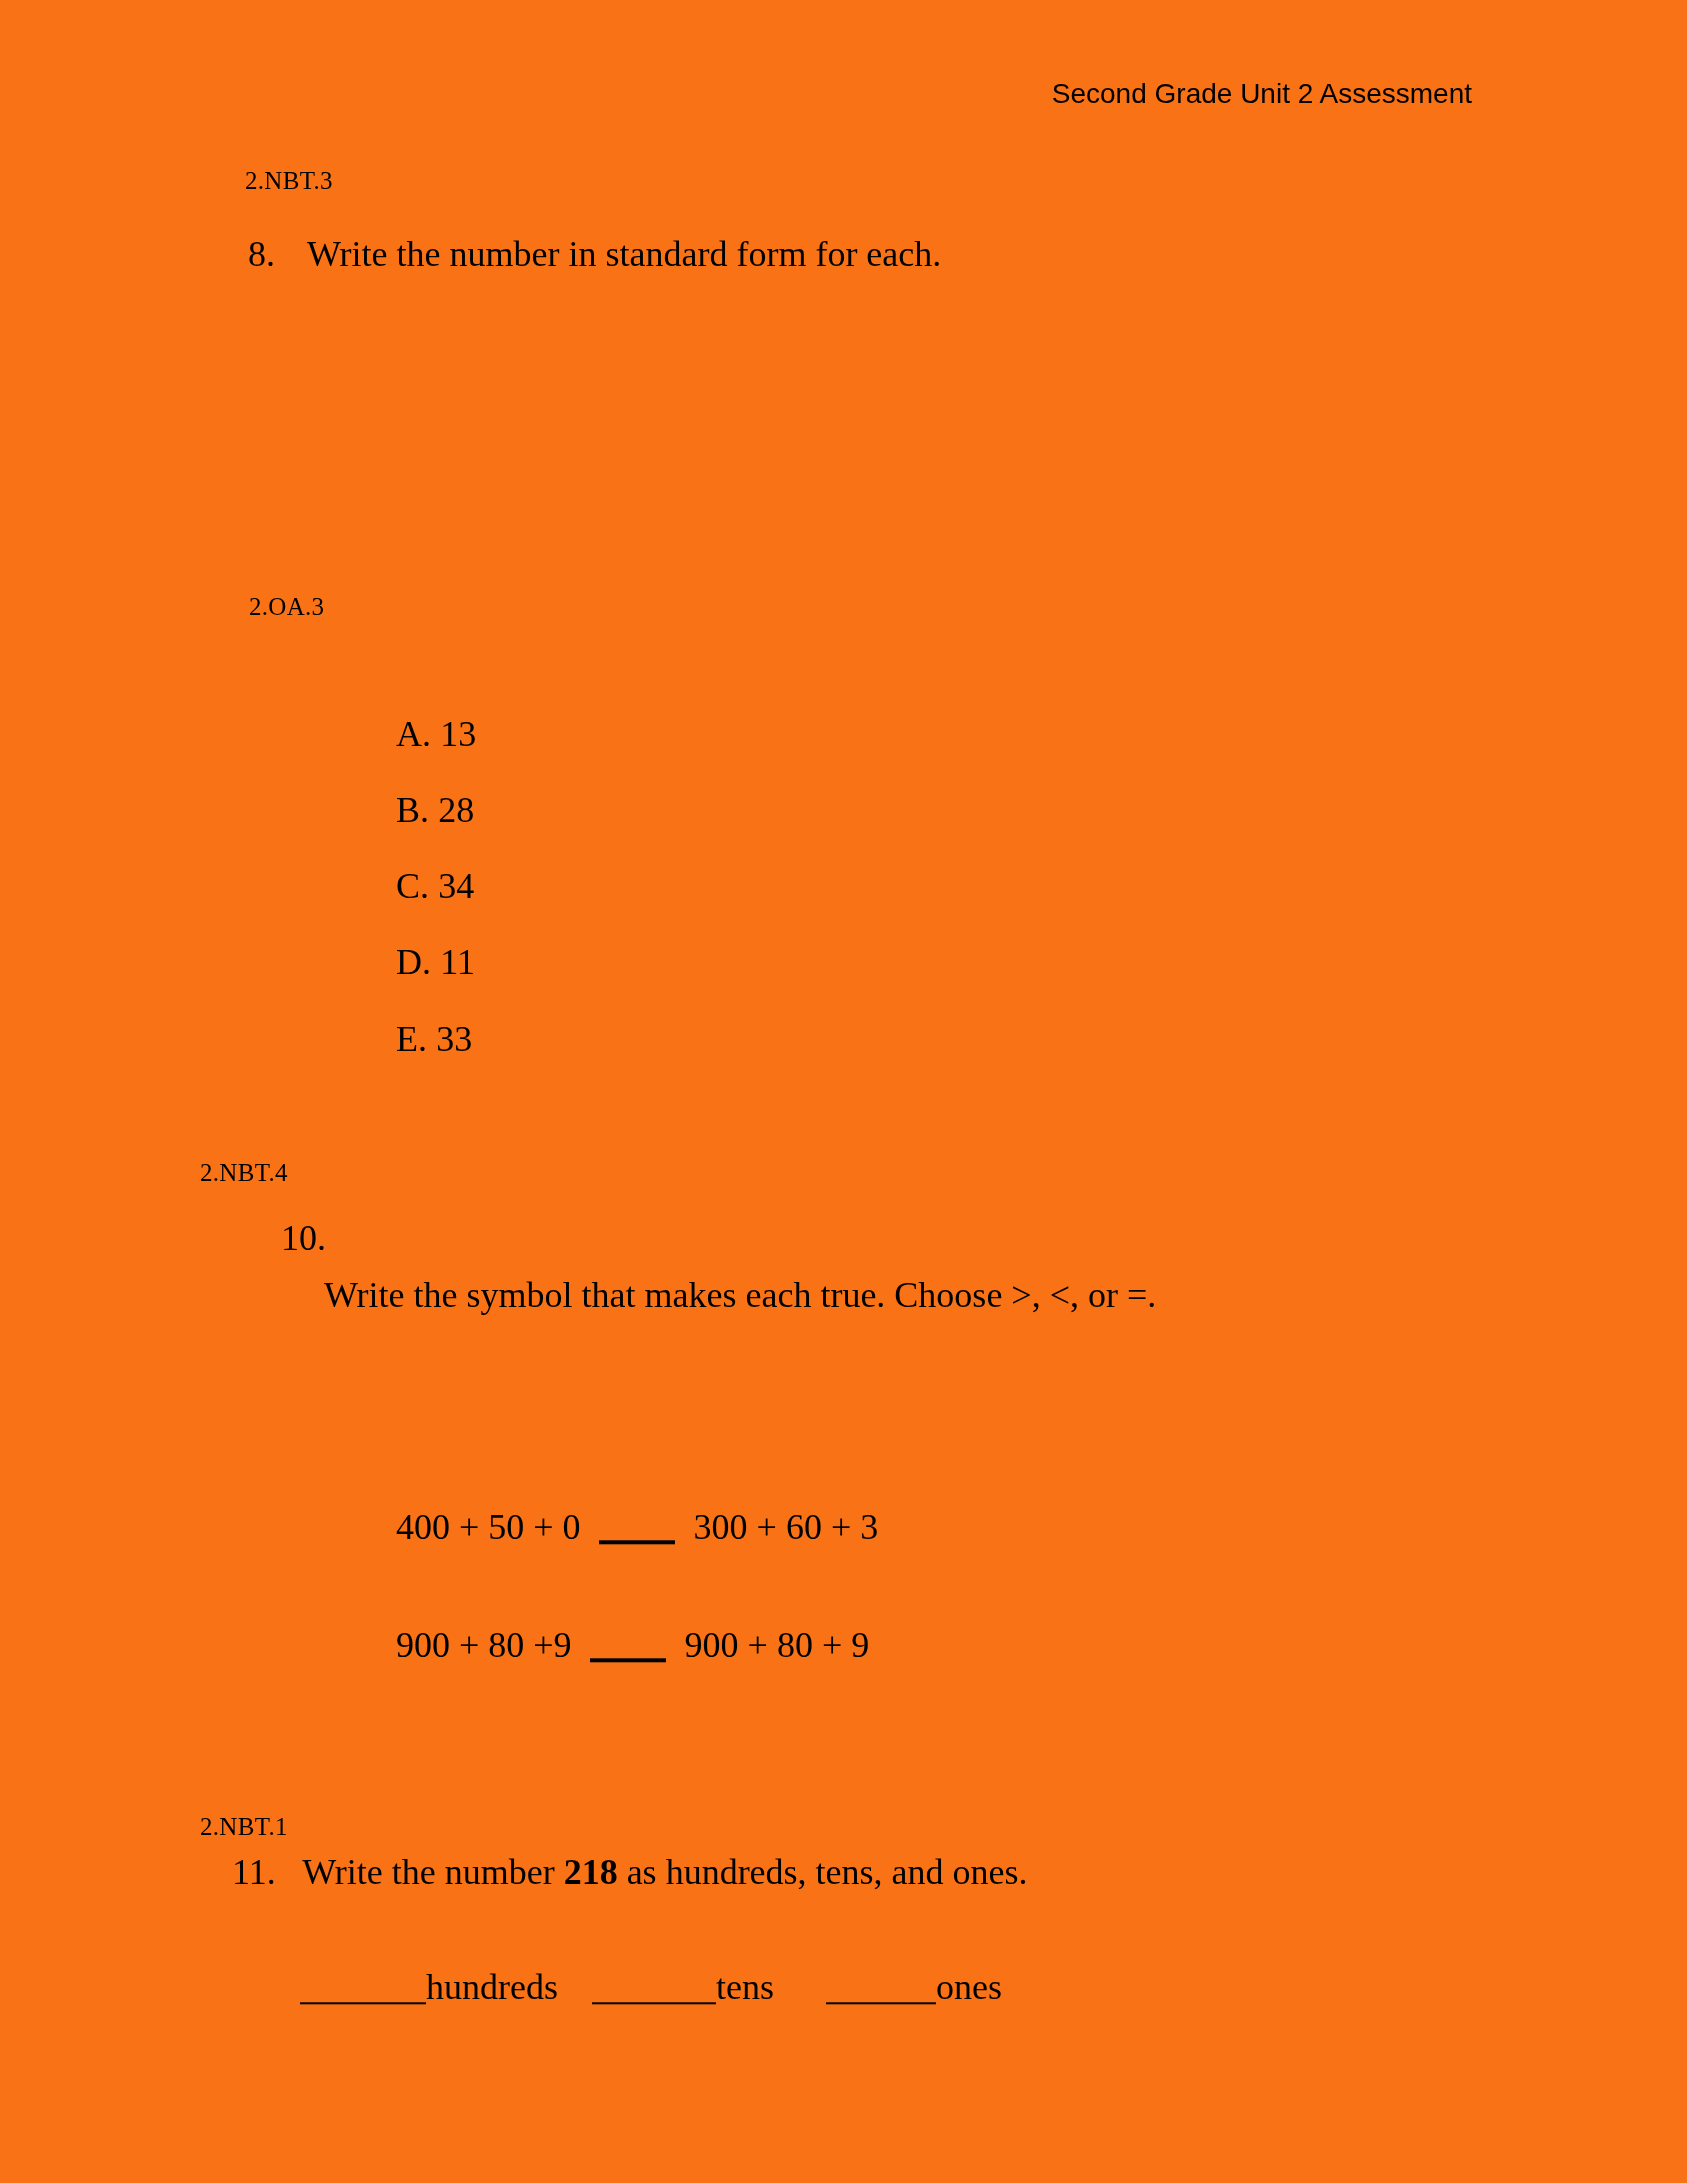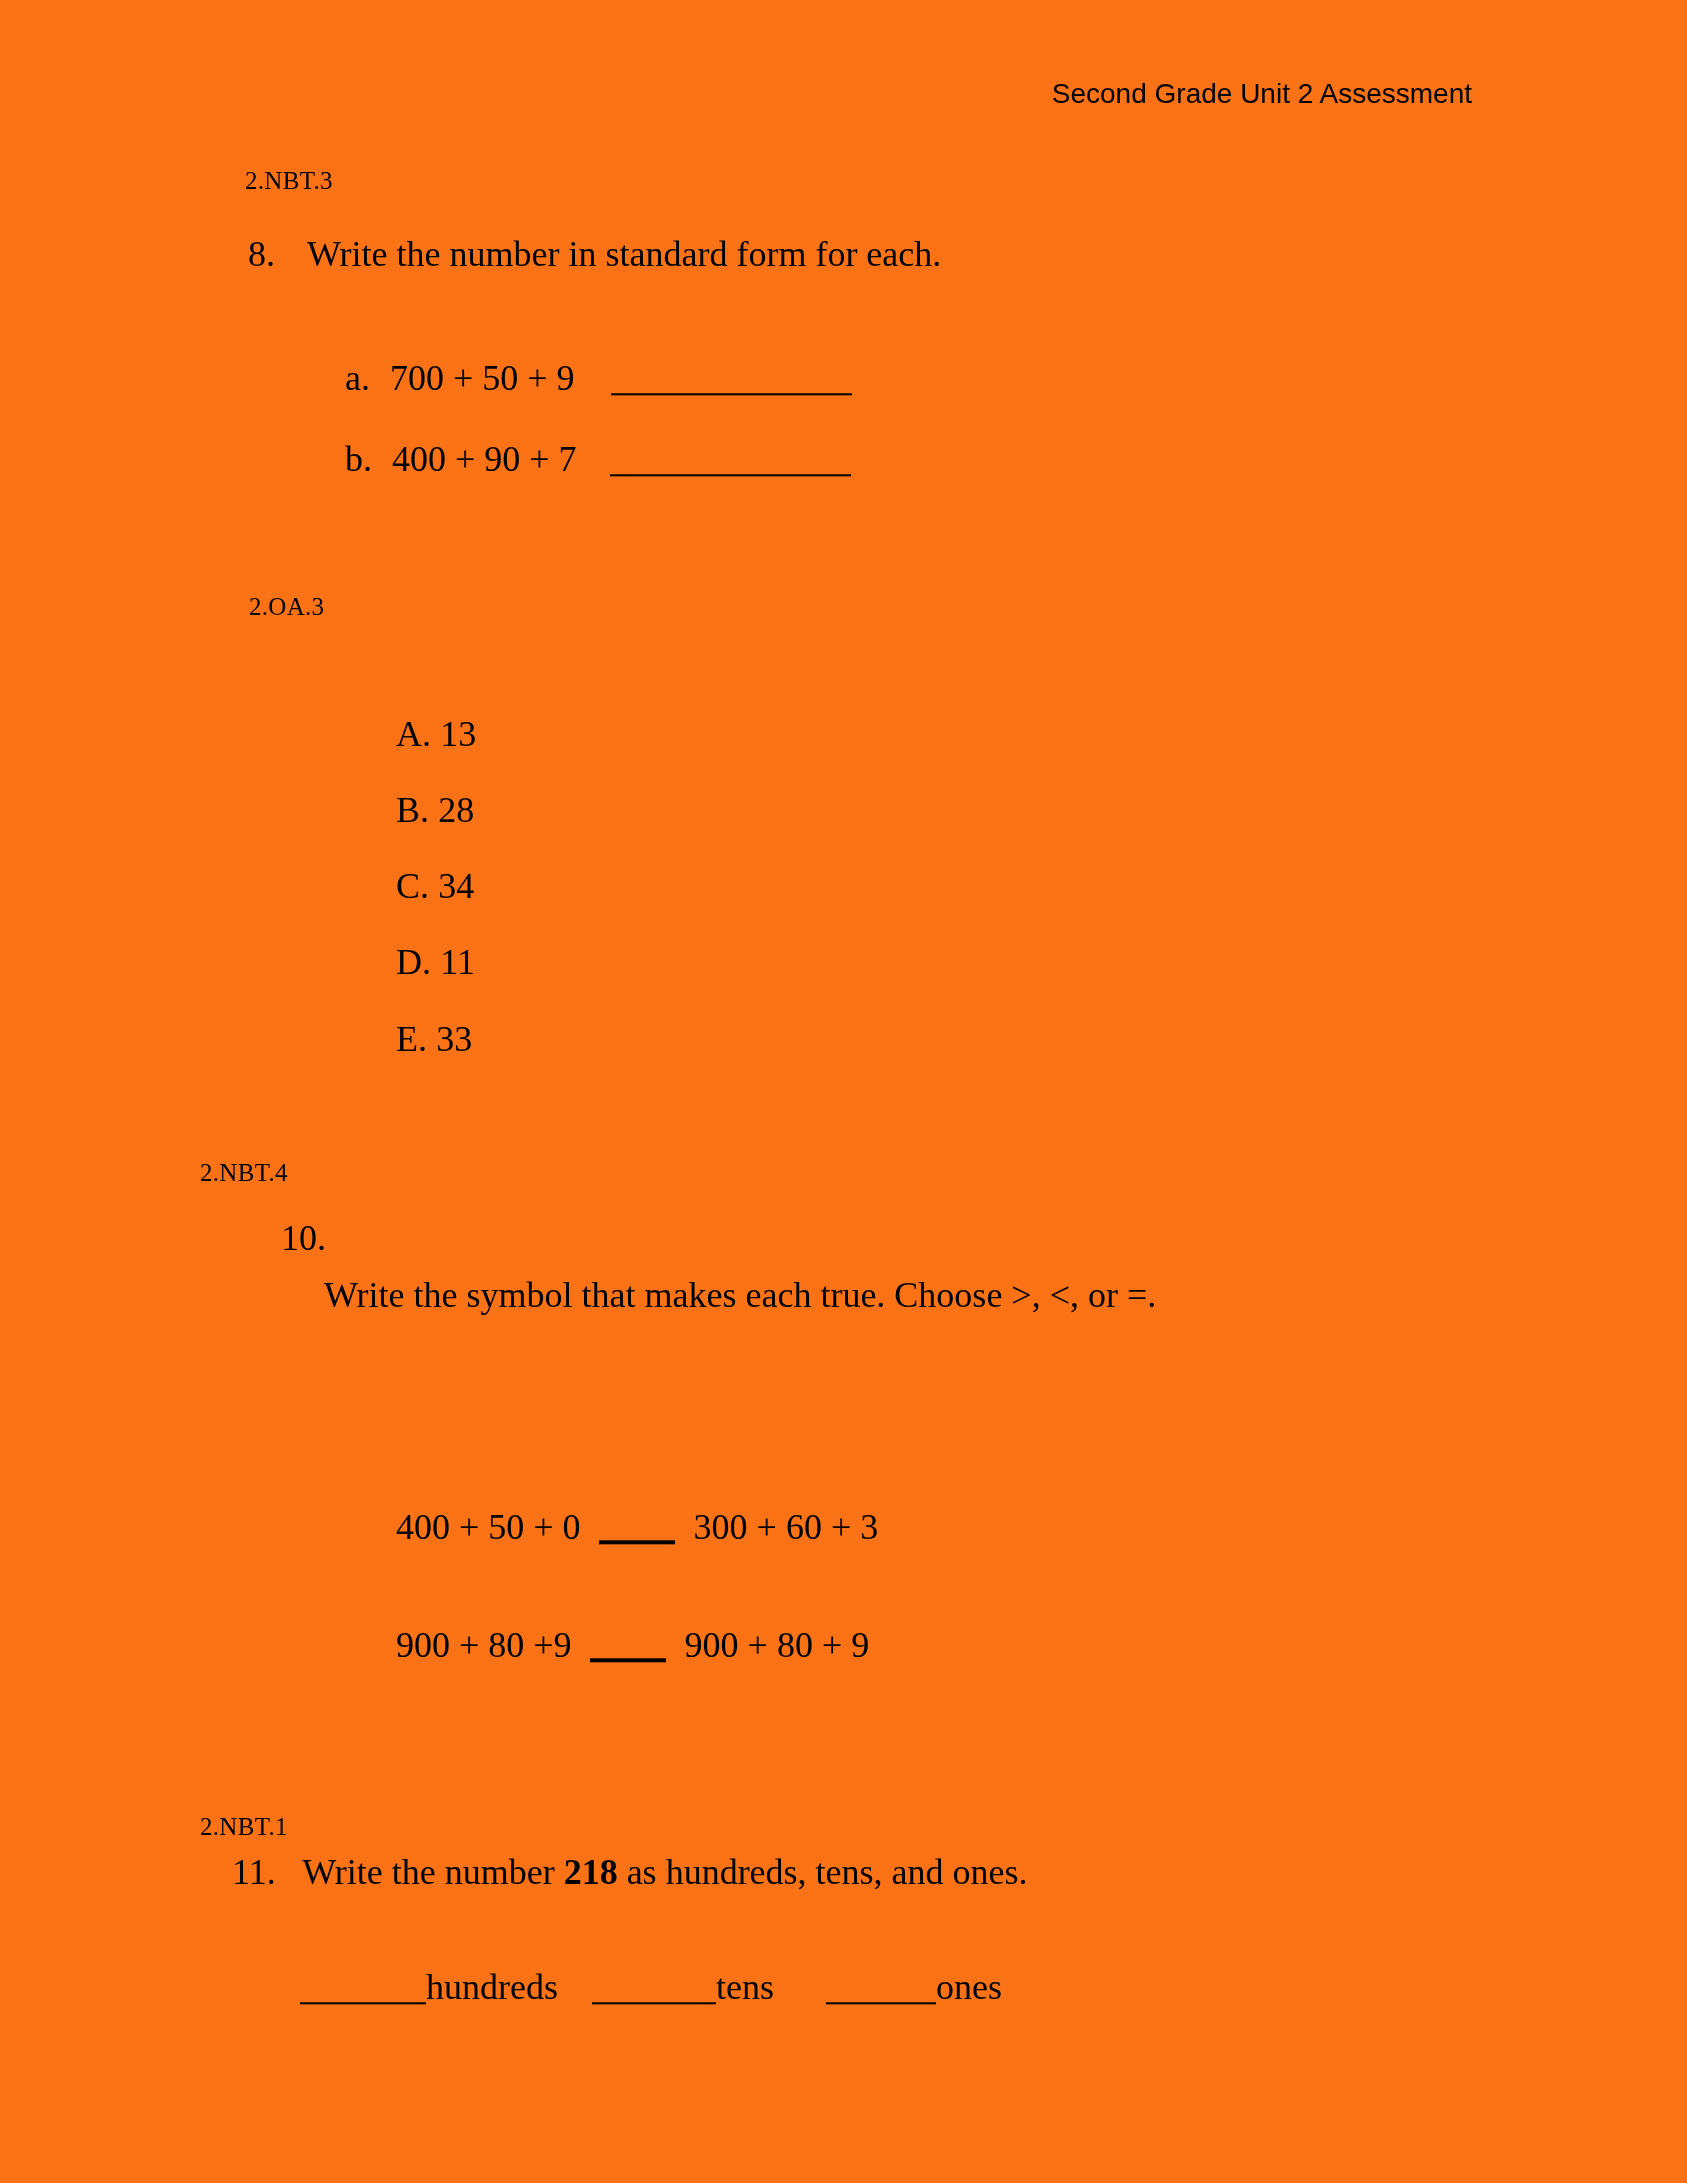--- a/index.html
+++ b/index.html
@@ -32,27 +32,21 @@
 <div class="page">
 
   <div class="abs doc-title" style="top:78px; right:215px;">Second Grade Unit 2 Assessment</div>
 
   <div class="abs std" style="left:245px; top:167px;">2.NBT.3</div>
 
   <div class="abs q" style="left:248px; top:233px;text-align:right;">
     <span style="margin-right:32px;">8.</span><span>Write the number in standard form for each.</span>
   </div>
 
-  <div class="abs q" style="left:345px; top:357px;">
-    <span style="margin-right:20px;">a.</span><span>700 + 50 + 9</span><span class="blank" style="width:241px; margin-left:36px;"></span>
-  </div>
 
-  <div class="abs q" style="left:345px; top:438px;">
-    <span style="margin-right:20px;">b.</span><span>400 + 90 + 7</span><span class="blank" style="width:241px; margin-left:33px;"></span>
-  </div>
 
   <div class="abs std" style="left:249px; top:593px;">2.OA.3</div>
 
 
   <div class="abs q" style="left:396px; top:713px;">
     <span style="margin-right:9.3px;">A.</span><span>13</span>
   </div>
   <div class="abs q" style="left:396px; top:789px;">
     <span style="margin-right:9.3px;">B.</span><span>28</span>
   </div>

